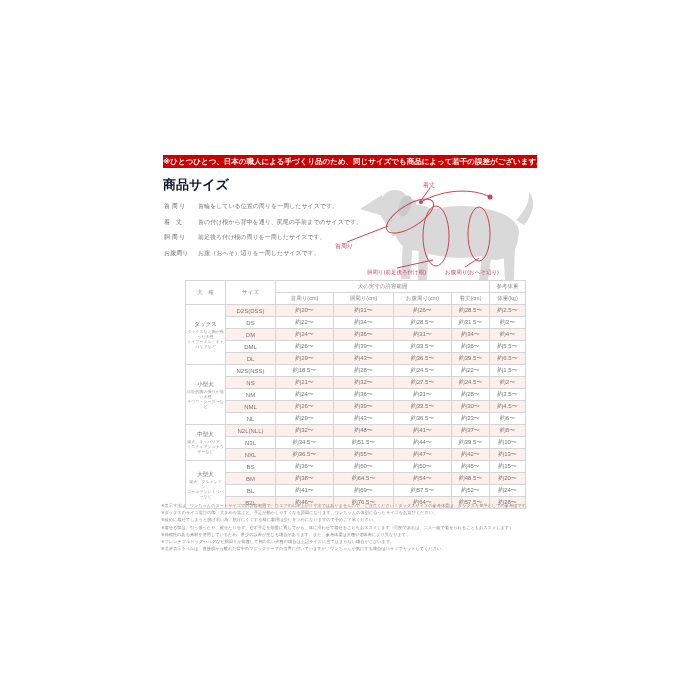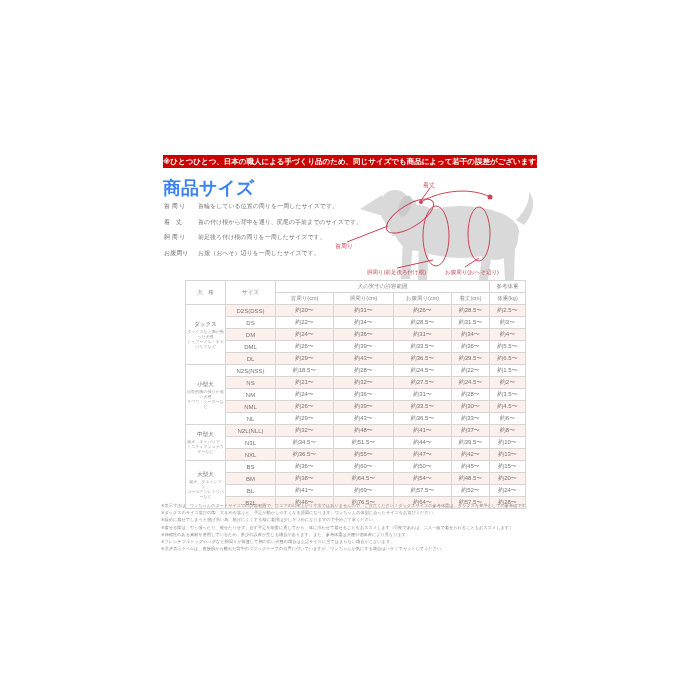--- a/index.html
+++ b/index.html
@@ -11,21 +11,21 @@
   .content{position:relative;width:378px;margin:0 auto;top:150px;height:420px;}
 
   
   .banner{
     position:absolute;left:2px;top:5px;width:374px;height:13px;
     background:#cc0000;color:#fff;font-weight:bold;font-size:7.5px;
     line-height:13px;text-align:center;white-space:nowrap;overflow:hidden;
   }
 
   
-  .title{position:absolute;left:2px;top:26px;margin:0;font-size:18px;color:#3b82f6;font-weight:bold;}
+  .title{position:absolute;left:2px;top:26px;margin:0;font-size:13px;color:#0f172a;font-weight:bold;}
 
   
   .defs{position:absolute;left:3px;top:52px;width:185px;}
   .def-row{display:flex;margin-bottom:6.5px;font-size:6px;color:#777;}
   .def-row .term{width:34px;flex:0 0 34px;color:#666;}
   .def-row .desc{flex:1;white-space:nowrap;}
 
   
   .dog-wrap{position:absolute;left:172px;top:30px;width:212px;height:106px;}
   .dog-wrap svg{position:absolute;left:0;top:0;}

